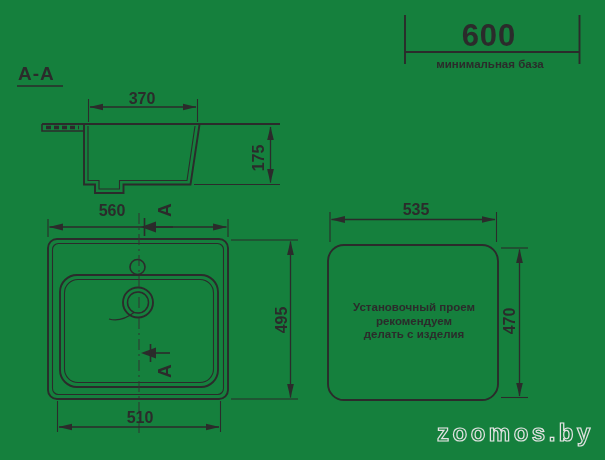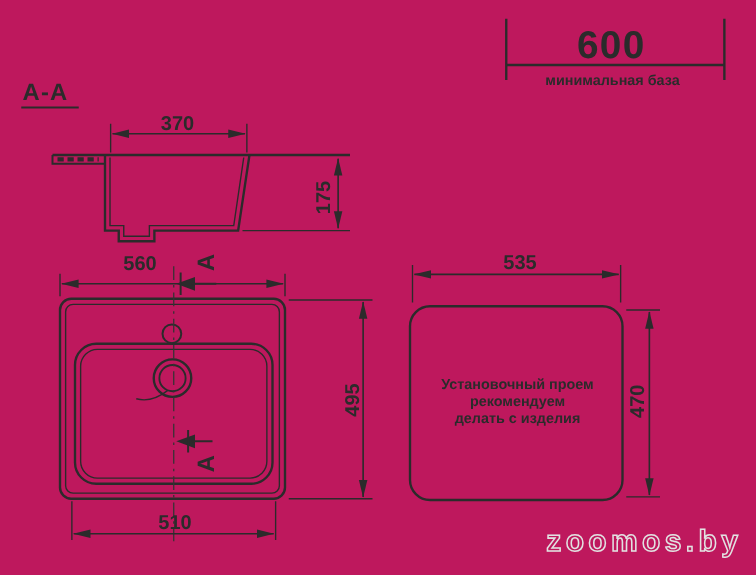--- a/index.html
+++ b/index.html
@@ -1,16 +1,16 @@
 <!DOCTYPE html>
 <html><head>
 <meta charset="utf-8">
 <style>
   html,body{margin:0;padding:0;background:#fff;}
-  .stage{position:relative;width:605px;height:460px;background:#be185d;overflow:hidden;
+  .stage{position:relative;width:605px;height:460px;background:#15803d;overflow:hidden;
          font-family:"Liberation Sans",sans-serif;}
   svg{display:block;}
   text{font-family:"Liberation Sans","DejaVu Sans",sans-serif;font-weight:bold;fill:#2b2b2b;}
   .dim-txt{font-size:16px;}
   .big-txt{font-size:31px;letter-spacing:1px;}
   .small-txt{font-size:11.5px;}
   .note-txt{font-size:11.5px;}
   .sec-label{font-size:19px;letter-spacing:1px;}
   .sec-letter{font-size:19px;}
   .wm{font-size:24px;letter-spacing:3.5px;fill:none;stroke:#e2e2e2;stroke-width:1.2px;}

